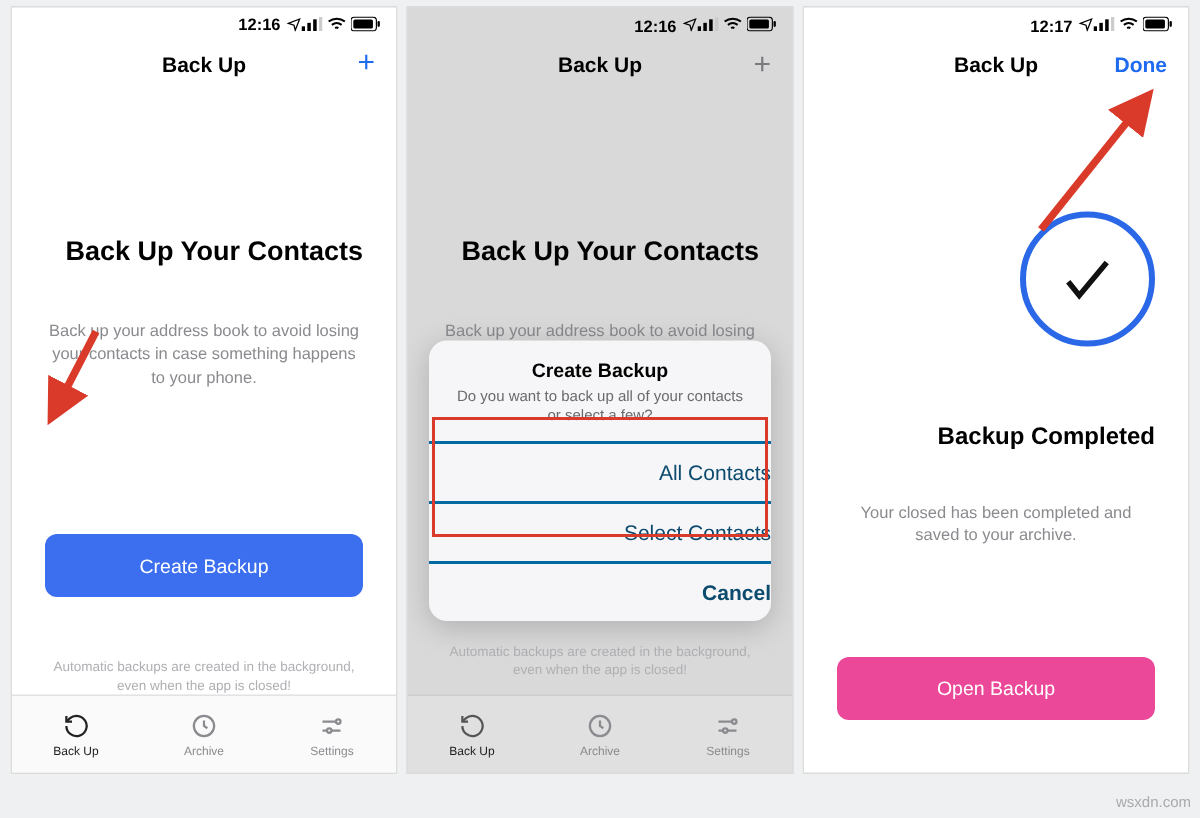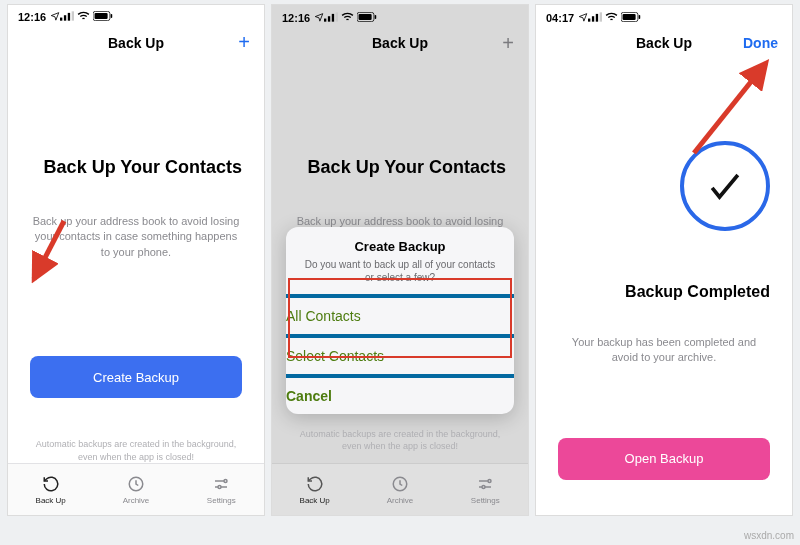--- a/index.html
+++ b/index.html
@@ -20,21 +20,21 @@
     background: #fff;
     border: 1px solid #dcdcdc;
     position: relative;
     display: flex;
     flex-direction: column;
     overflow: hidden;
   }
   .dimmed { background: #d9d9d9; }
   .status-bar {
     display: flex;
-    justify-content: flex-start;
+    justify-content: flex-end;
     align-items: center;
     padding: 5px 10px 0 10px;
     font-size: 11px;
     font-weight: 600;
     height: 20px;
   }
   .status-left { display: flex; align-items: center; gap: 4px; }
   .status-right { display: flex; align-items: center; gap: 3px; }
   .nav-bar {
     display: flex;
@@ -128,26 +128,26 @@
     top: 222px;
     background: #f6f6f8;
     border-radius: 12px;
     overflow: hidden;
     box-shadow: 0 4px 20px rgba(0,0,0,.2);
   }
   .sheet-head { padding: 12px 16px 10px; text-align: center; }
   .sheet-title { font-size: 13px; font-weight: 700; margin-bottom: 4px; }
   .sheet-sub { font-size: 10px; color: #6a6a6e; line-height: 1.3; }
   .sheet-btn {
-    border-top: 4px solid #0369a1;
+    border-top: 2px solid #0369a1;
     height: 40px;
     display: flex;
     align-items: center;
-    justify-content: flex-start;
-    color: #4d7c0f;
+    justify-content: flex-end;
+    color: #0c4a6e;
     font-size: 14px;
   }
   .highlight-box {
     position: absolute;
     border: 2px solid #d93a2a;
     pointer-events: none;
   }
   
   .success-circle {
     width: 90px; height: 90px;
@@ -348,21 +348,21 @@
     <div class="sheet-btn" style="font-weight:600">
       <span>Cancel</span>
     </div>
   </div>
   <div class="highlight-box" style="left:16px;right:16px;top:273px;height:80px"></div>
 </div>
 
 <div class="phone">
   <div class="status-bar">
     <div class="status-left">
-      <span>04:17</span>
+      <span>12:17</span>
       <span>
         <svg width="10" height="10" viewBox="0 0 24 24" fill="none" stroke="#000" stroke-width="2">
             <path d="M3 11l18-7-7 18-2-8-9-3z"></path>
           </svg>
       </span>
     </div>
     <div class="status-right">
       <span>
         <svg width="14" height="10" viewBox="0 0 18 12">
             <rect x="0" y="8" width="3" height="4" fill="#000"></rect>
@@ -391,21 +391,21 @@
     <span>Back Up</span>
     <span class="nav-done">Done</span>
   </div>
   <div class="content">
     <div class="success-circle">
       <svg width="44" height="44" viewBox="0 0 24 24" fill="none" stroke="#111" stroke-width="2">
           <path d="M5 13l4 5L19 6"></path>
         </svg>
     </div>
     <div class="h2">Backup Completed</div>
-    <div class="sub2">Your backup has been completed and avoid to your archive.</div>
+    <div class="sub2">Your closed has been completed and saved to your archive.</div>
     <div class="open-btn">
       <span>Open Backup</span>
     </div>
   </div>
 
   <svg class="arrow" style="left:150px;top:48px" width="100" height="110">
     <defs>
         <marker id="ah3" markerWidth="6" markerHeight="6" refX="5" refY="3" orient="auto">
           <path d="M0 0L6 3L0 6z" fill="#d93a2a"></path>
         </marker>

